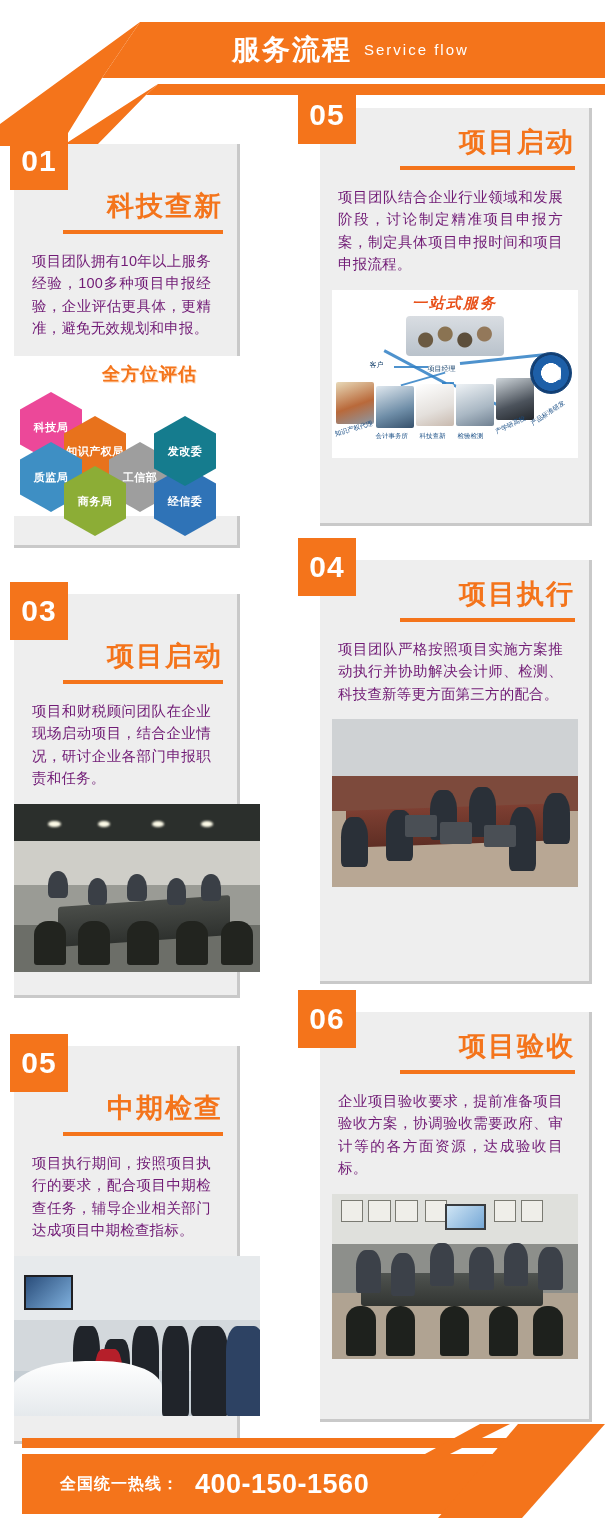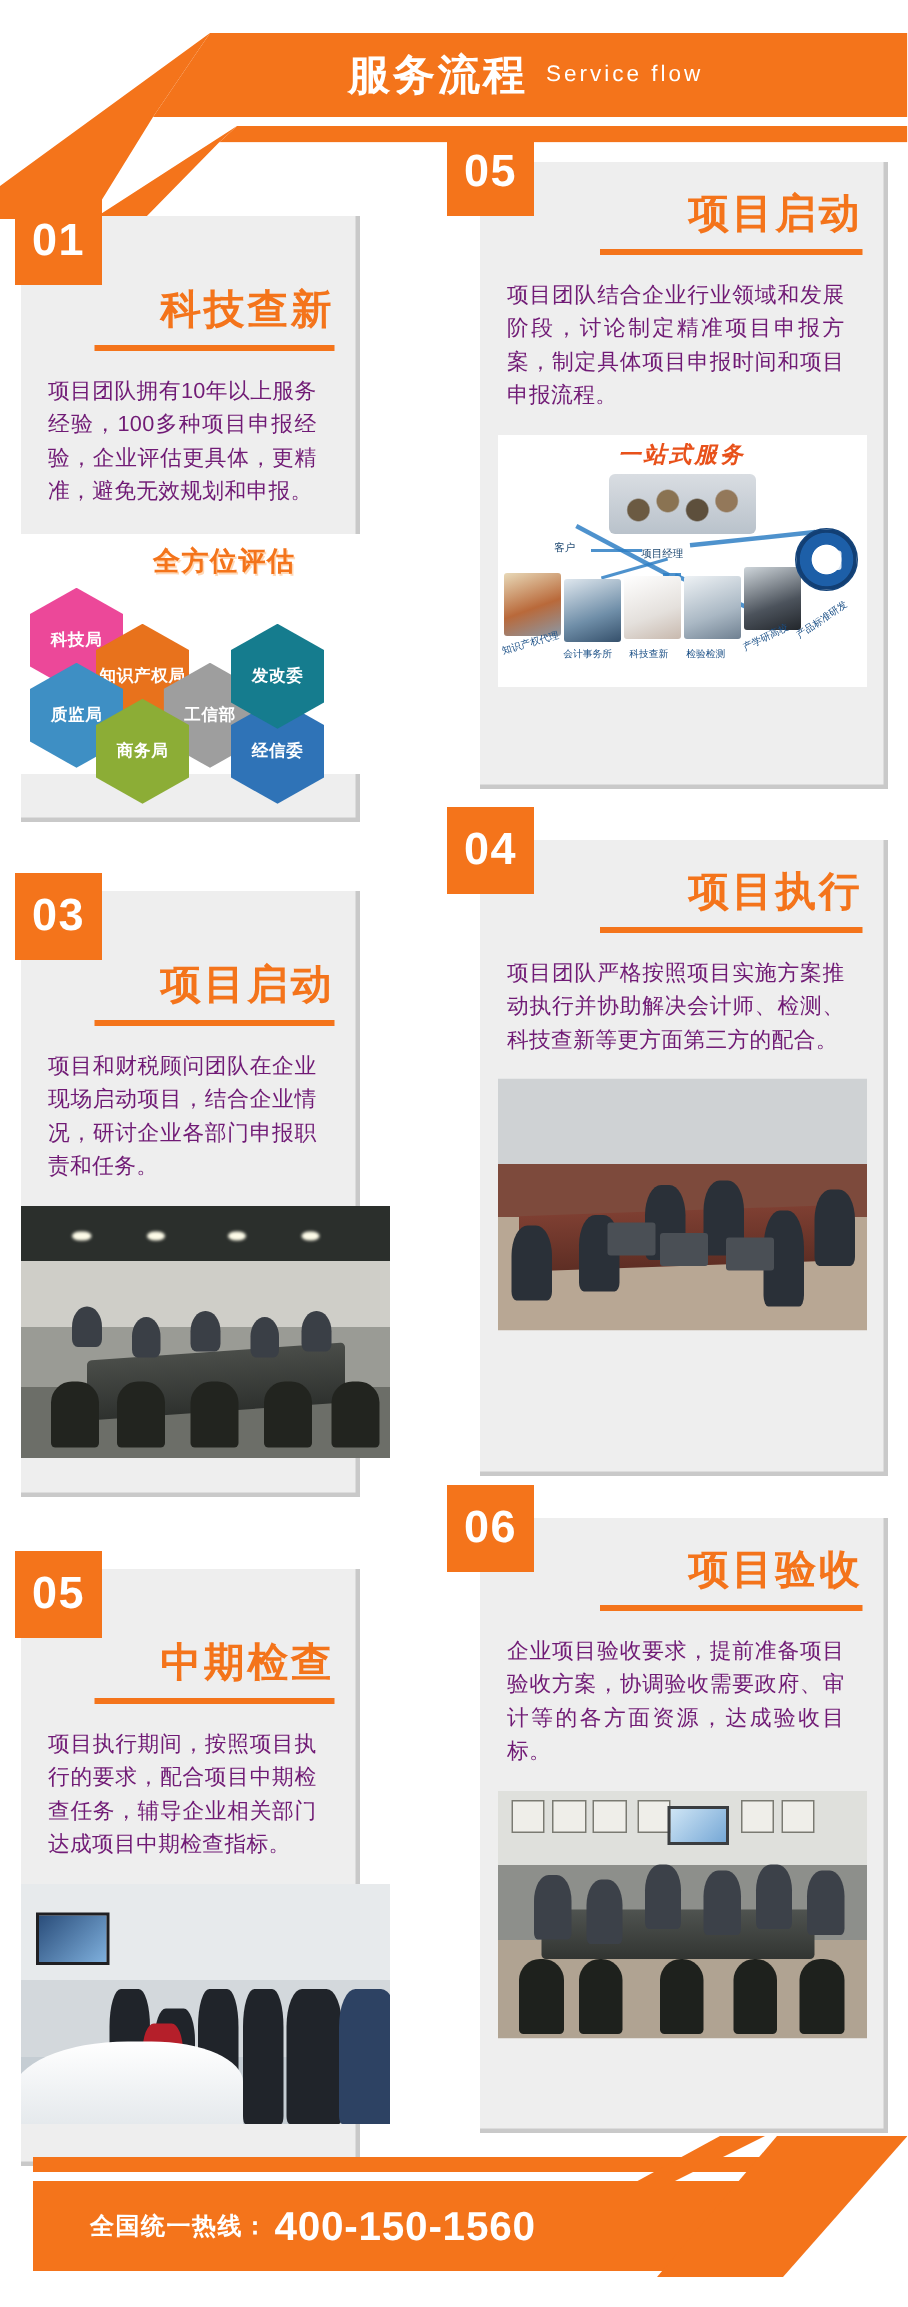--- a/index.html
+++ b/index.html
@@ -212,21 +212,21 @@
     background:#F4741B;
     clip-path: polygon(98px 0, 185px 0, 102px 94px, 18px 94px);
   }
   .ft-wedge2{
     position:absolute; left:400px; top:4px; width:120px; height:36px;
     background:#F4741B;
     clip-path: polygon(80px 0, 110px 0, 38px 36px, 14px 36px);
   }
   .ft-text{
     position:absolute; left:22px; top:34px; width:570px; height:60px;
-    display:flex; align-items:center; padding-left:38px; gap:4px; z-index:5;
+    display:flex; align-items:center; padding-left:38px; gap:16px; z-index:5;
   }
   .ft-label{ color:#ffffff; font-size:16px; font-weight:bold; letter-spacing:1px; }
   .ft-phone{ color:#ffffff; font-size:27px; font-weight:bold; letter-spacing:0.5px; }
 </style>
 </head>
 <body>
 
 <div class="header">
   <div class="hdr-wedge"></div>
   <div class="hdr-wedge2"></div>

